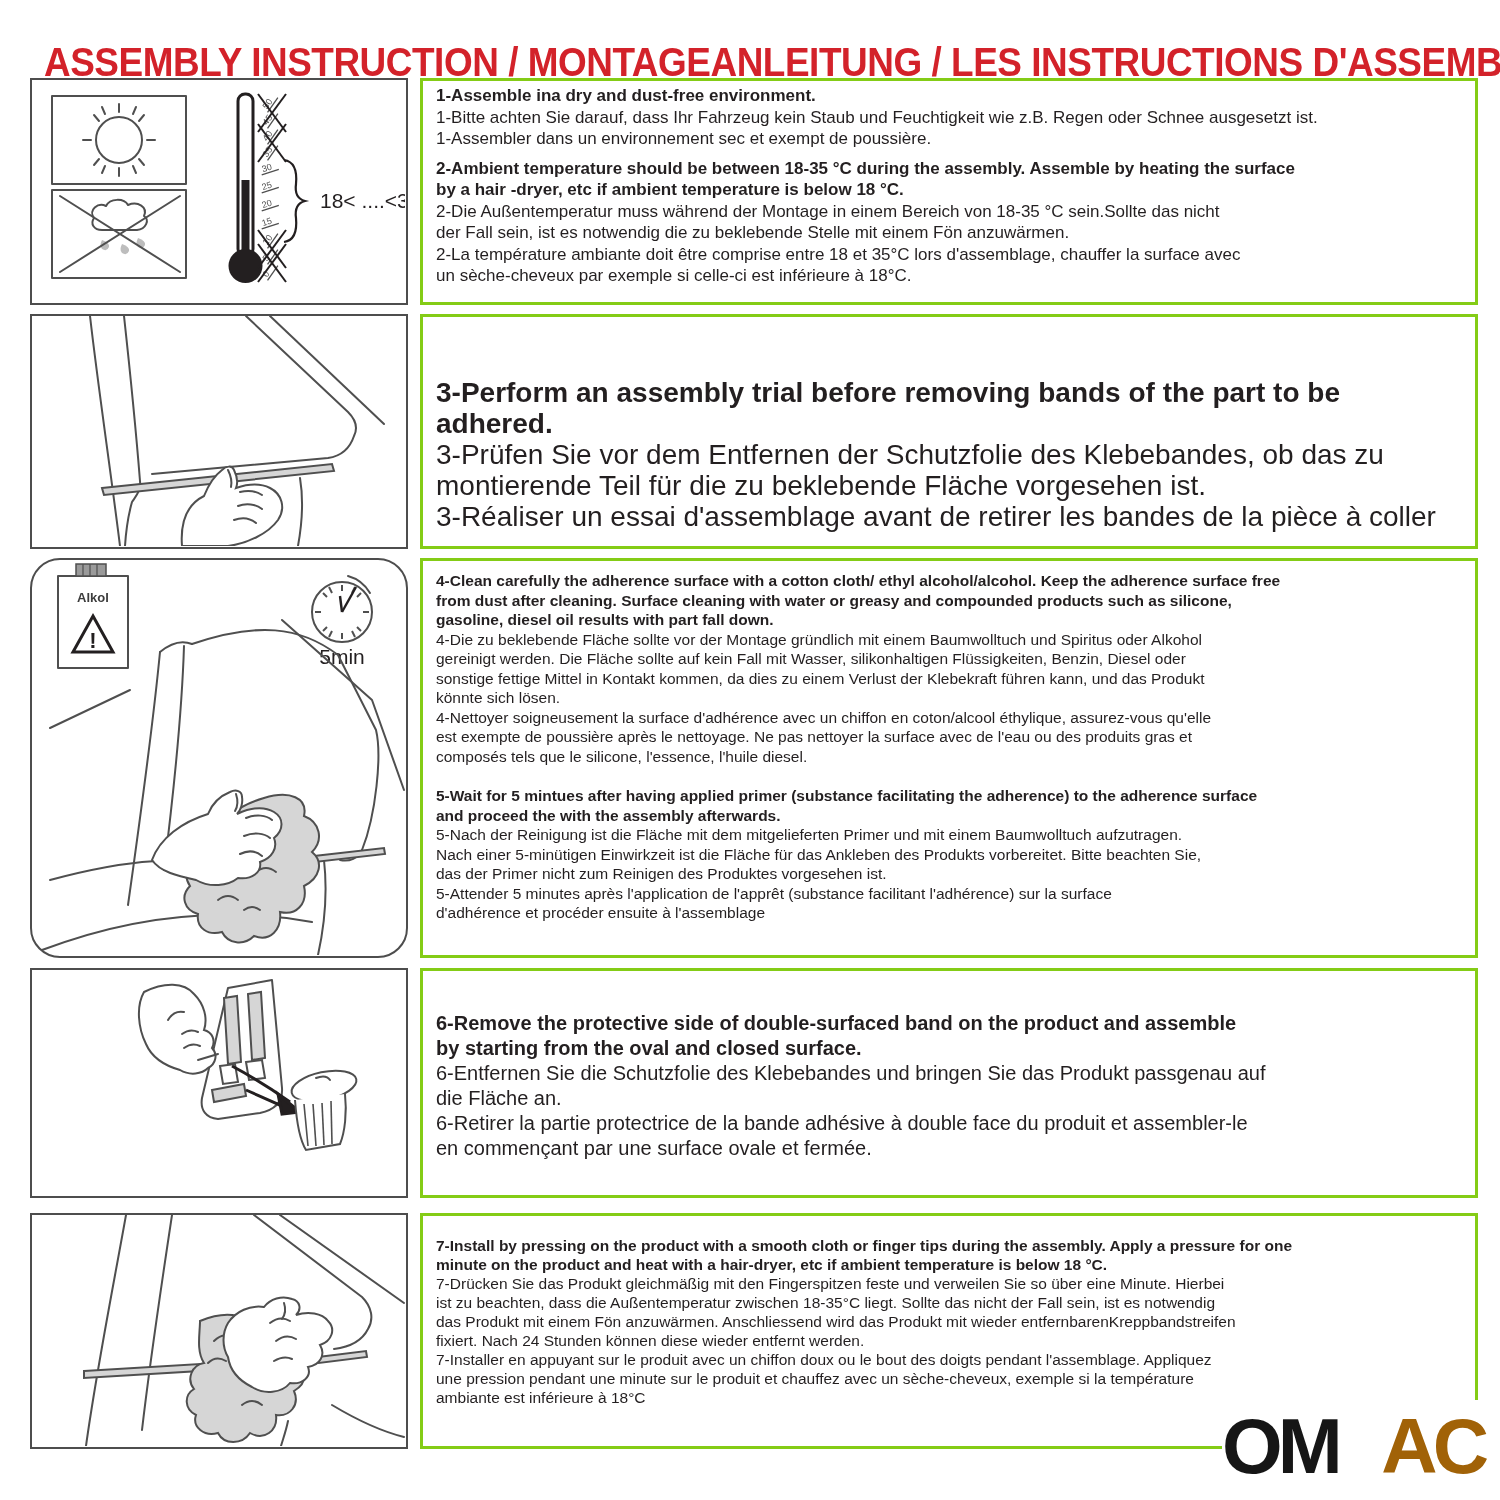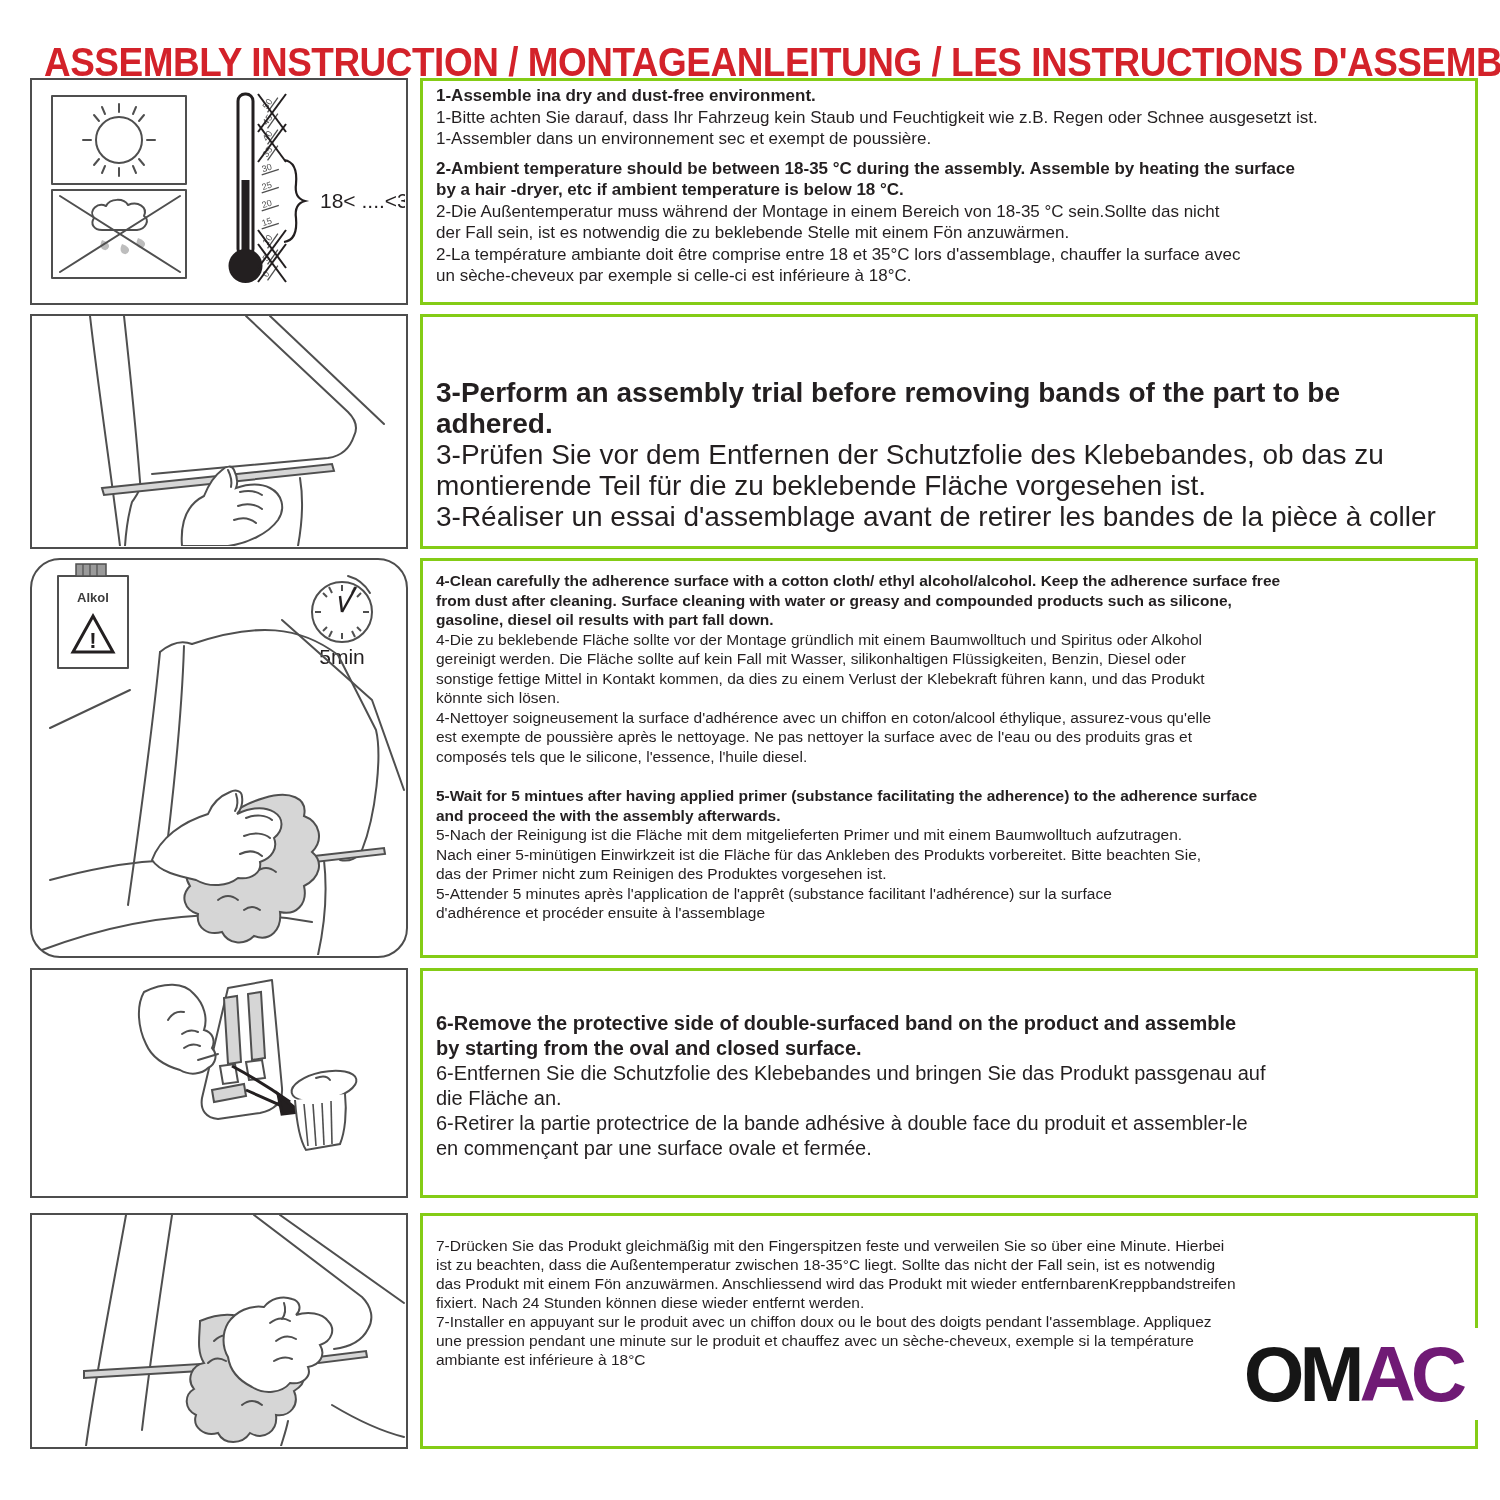--- a/index.html
+++ b/index.html
@@ -23,25 +23,25 @@
   .pad3{padding:60px 12px 0 13px;}
   .pad45{padding:10px 12px 12px 13px;}
   .pad6{padding:40px 8px 0 13px;}
   .pad7{padding:20px 12px 0 13px;}
   .gap8{height:8px;}
   .gap20{height:20px;}
   svg{display:block;}
   .lineart{stroke:#4f4f4f;stroke-width:2;fill:none;stroke-linecap:round;stroke-linejoin:round;}
   .grayfill{fill:#d6d6d6;stroke:#4f4f4f;stroke-width:2;}
   .whitefill{fill:#ffffff;stroke:#4f4f4f;stroke-width:2;}
-  .logo{position:absolute;left:1222px;top:1328px;width:262px;height:92px;background:#fff;
-        display:flex;align-items:center;justify-content:center;
+  .logo{position:absolute;left:1222px;top:1400px;width:262px;height:92px;background:#fff;
+        display:flex;align-items:center;justify-content:space-between;
         font-weight:900;font-size:78px;letter-spacing:-5px;line-height:1;}
   .logo .blk{color:#161616;}
-  .logo .red{color:#701a75;}
+  .logo .red{color:#a16207;}
 </style>
 </head>
 <body>
 
 <div class="page">
 
   <h1 class="title">ASSEMBLY INSTRUCTION / MONTAGEANLEITUNG / LES INSTRUCTIONS D'ASSEMBLAGE</h1>
 
   <div class="box illus" style="left:30px;top:78px;width:378px;height:227px;">
     <svg width="373" height="222" viewBox="0 0 373 222">
@@ -344,20 +344,22 @@
         <path d="M196 108 C204 96 218 90 232 92 C238 84 250 80 260 84 C268 86 270 94 264 100 C276 96 290 98 296 106 C304 114 300 126 288 130 C294 140 288 150 276 152 C280 162 270 170 258 168 C250 178 232 180 220 172 C208 166 198 156 196 142 C190 132 190 118 196 108 Z" class="whitefill"></path>
         <path d="M238 108 q10 -8 20 -2" class="lineart"></path>
         <path d="M244 126 q10 -8 20 -2" class="lineart"></path>
         <path d="M242 146 q10 -6 18 -2" class="lineart"></path>
         <path d="M252 88 C254 94 253 100 250 104" class="lineart"></path>
       </g>
     </svg>
   </div>
 
   <div class="box txt s7 pad7" style="left:420px;top:1213px;width:1058px;height:236px;">
+    <p class="b">7-Install by pressing on the product with a smooth cloth or finger tips during the assembly. Apply a pressure for one
+minute on the product and heat with a hair-dryer, etc if ambient temperature is below 18 °C.</p>
     <p>7-Drücken Sie das Produkt gleichmäßig mit den Fingerspitzen feste und verweilen Sie so über eine Minute. Hierbei
 ist zu beachten, dass die Außentemperatur zwischen 18-35°C liegt. Sollte das nicht der Fall sein, ist es notwendig
 das Produkt mit einem Fön anzuwärmen. Anschliessend wird das Produkt mit wieder entfernbarenKreppbandstreifen
 fixiert. Nach 24 Stunden können diese wieder entfernt werden.</p>
     <p>7-Installer en appuyant sur le produit avec un chiffon doux ou le bout des doigts pendant l'assemblage. Appliquez
 une pression pendant une minute sur le produit et chauffez avec un sèche-cheveux, exemple si la température
 ambiante est inférieure à 18°C</p>
   </div>
 
   <div class="logo">

